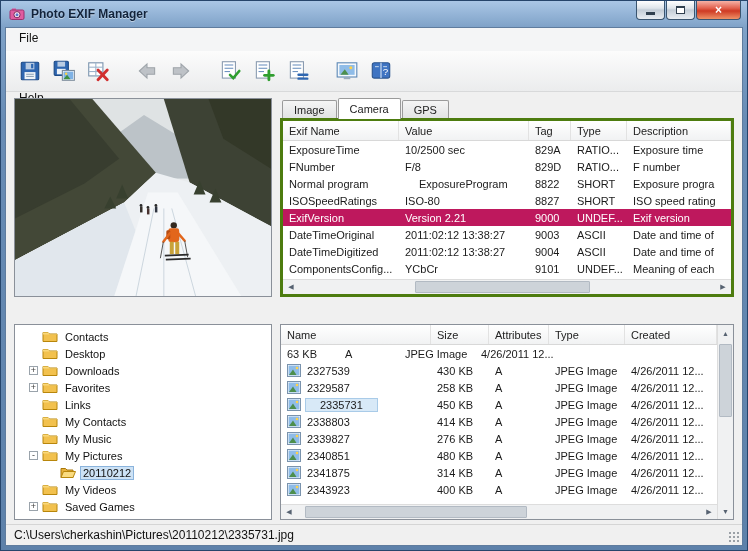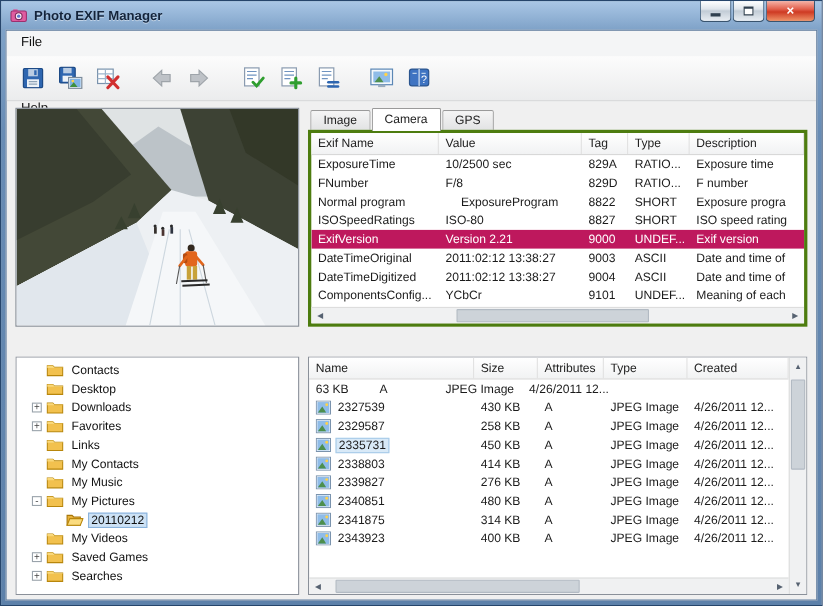--- a/index.html
+++ b/index.html
@@ -61,21 +61,21 @@
 
   .c-ename { width:116px; flex:0 0 auto; } .c-eval { width:130px; flex:0 0 auto; }
   .c-etag { width:42px; flex:0 0 auto; }  .c-etype { width:56px; flex:0 0 auto; }
   .c-edesc { flex:1; min-width:0; }
 
   .c-fname { width:150px; flex:0 0 auto; gap:4px; } .c-fsize { width:58px; flex:0 0 auto; }
   .c-fattr { width:60px; flex:0 0 auto; } .c-ftype { width:76px; flex:0 0 auto; }
   .c-fcreated { flex:1; min-width:0; }
   .ficon svg { display:block; }
   .fname-label { padding:0 2px; }
-  .fname-label.sel-inactive { background:#d8e9f7; border:1px solid #a9cbe8; padding:0 2px; }
+  .fname-label.sel-inactive { background:#d8e9f7; border:1px solid #a9cbe8; padding:0 14px; }
 
   
   .hscroll { height:15px; background:#f0f1f2; border-top:1px solid #dddddd; display:flex; flex:0 0 auto; }
   .vscroll { width:16px; background:#f0f1f2; border-left:1px solid #dddddd; display:flex; flex-direction:column; flex:0 0 auto; }
   .sb-btn { flex:0 0 16px; display:flex; align-items:center; justify-content:center; font-size:7px; color:#566271; }
   .sb-track { flex:1; position:relative; }
   .sb-thumb { position:absolute; background:#cdd3d9; border:1px solid #b2bac3; border-radius:1px; }
   .sb-thumb.h { top:1px; bottom:1px; }
   .sb-thumb.v { left:1px; right:1px; }
 
@@ -649,15 +649,19 @@
             <div class="sb-track">
                 <div class="sb-thumb v" style="top:2%;height:45%;"></div>
               </div>
             <div class="sb-btn">▼</div>
           </div>
         </div>
       </div>
 
     </div>
 
+    <div class="statusbar">
+      <span>C:\Users\cherkashin\Pictures\20110212\2335731.jpg</span>
+      <span class="grip"></span>
+    </div>
 
   </div>
 </div>
 
 </body></html>

